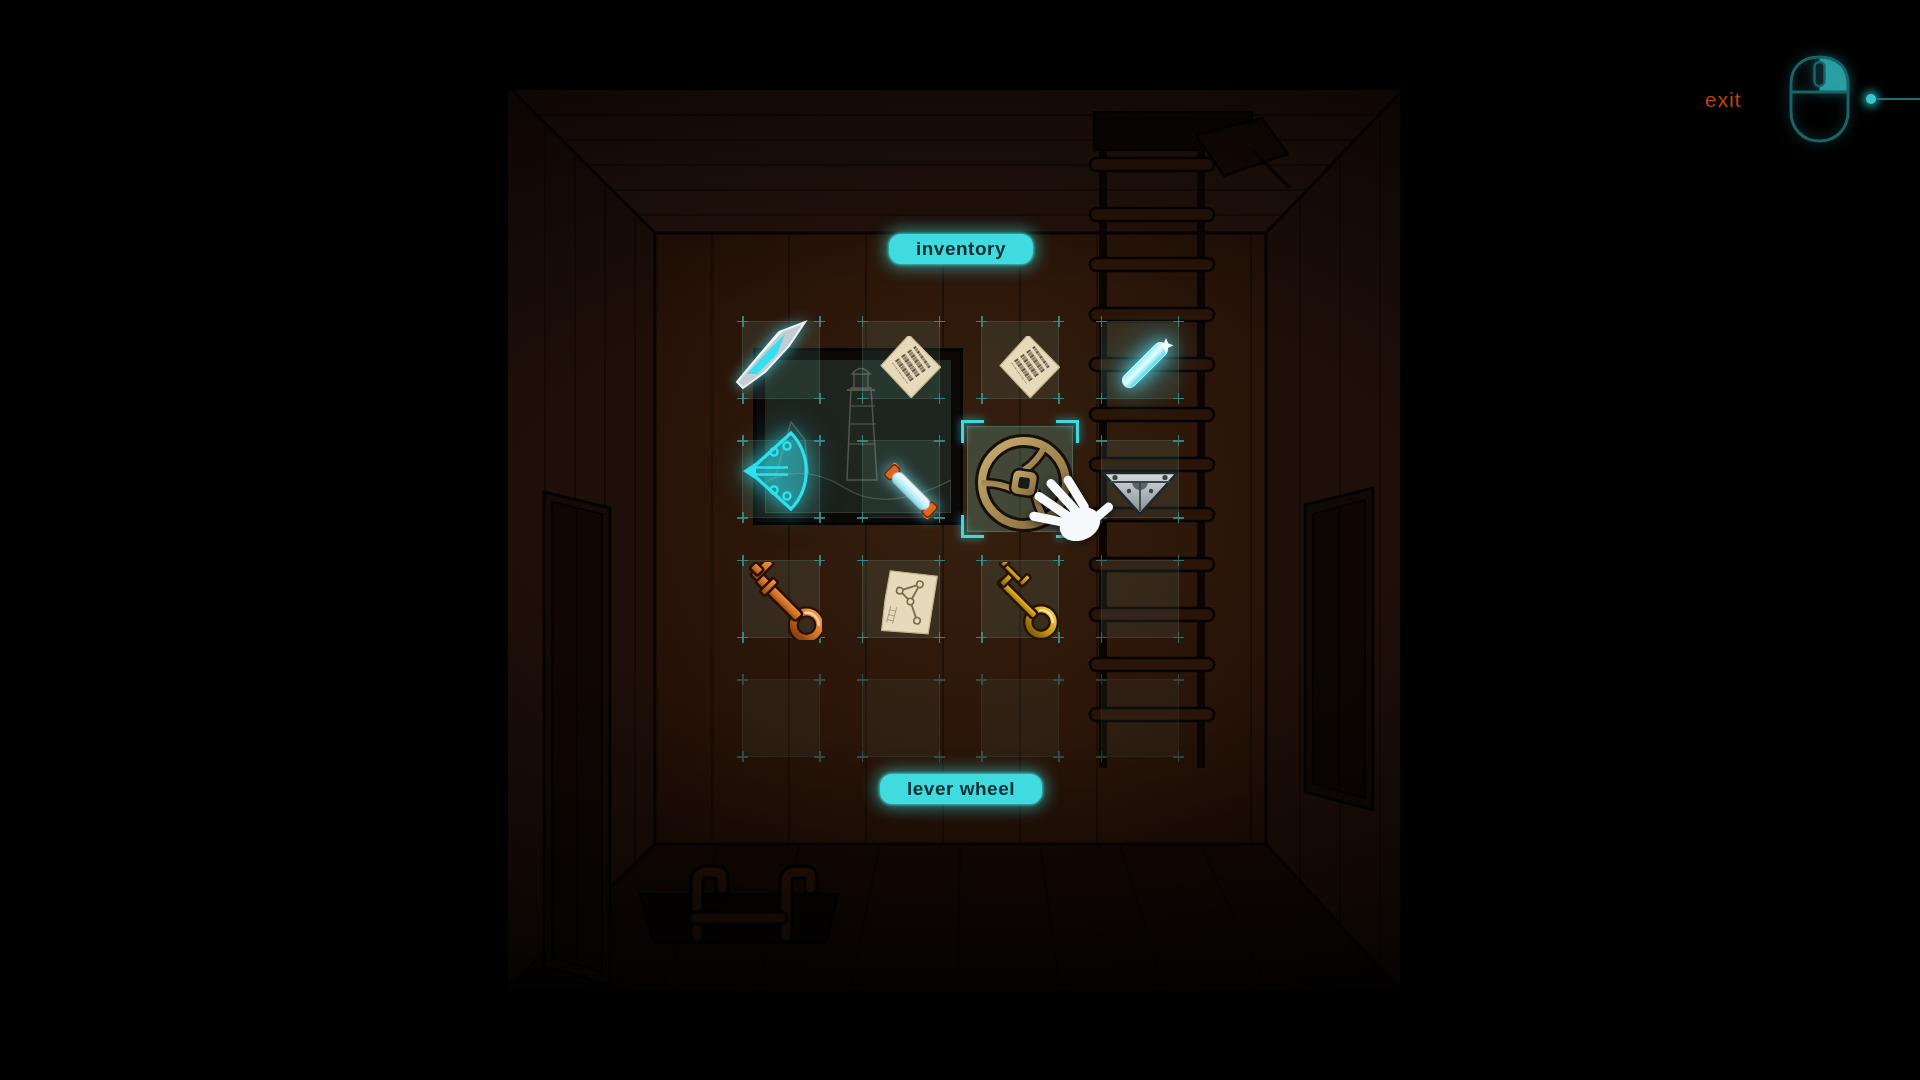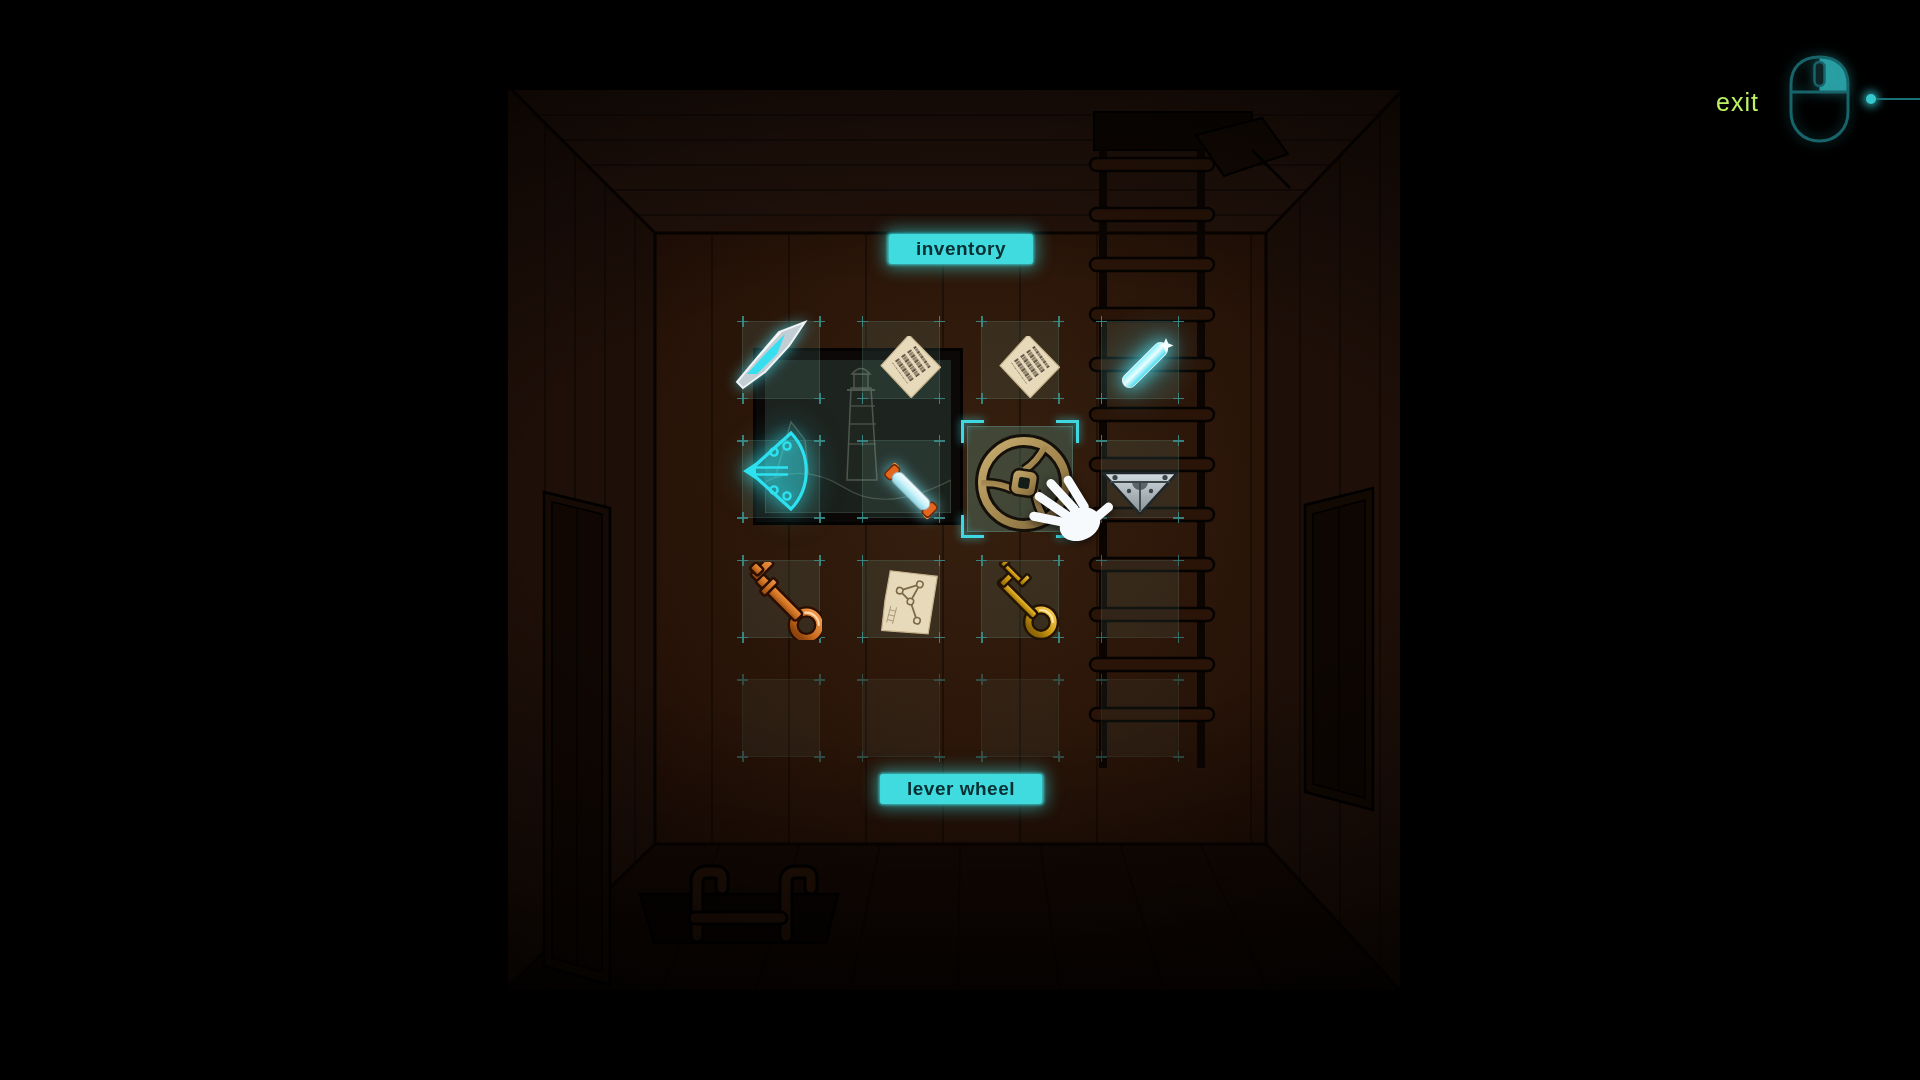--- a/index.html
+++ b/index.html
@@ -18,21 +18,21 @@
   
   .frame{left:753px;top:348px;width:210px;height:177px;background:#0b0807;
      border:3px solid #030201;box-sizing:border-box;}
   .frame-inner{position:absolute;left:9px;top:9px;width:186px;height:153px;background:#1d231f;}
   
   .vignette{pointer-events:none;
      background:radial-gradient(ellipse 64% 60% at 50% 47%, rgba(0,0,0,0) 36%,
        rgba(0,0,0,.38) 60%, rgba(0,0,0,.82) 84%, #000 100%);}
   
   .pill{position:absolute;transform:translateX(-50%);background:#3fdbde;color:#072e32;
-     font-size:19px;font-weight:bold;letter-spacing:.5px;padding:4px 27px;border-radius:3px;
+     font-size:19px;font-weight:bold;letter-spacing:.5px;padding:4px 27px;border-radius:12px;
      box-shadow:0 0 16px 4px rgba(62,219,223,.55), 0 0 3px 1px rgba(62,219,223,.8);
      white-space:nowrap;}
   
   .cell{position:absolute;width:78px;height:78px;background:rgba(140,205,195,.11);
      border:1px solid rgba(140,205,195,.13);box-sizing:border-box;}
   .cross{position:absolute;width:11px;height:11px;}
   .cross::before,.cross::after{content:"";position:absolute;background:#3a8d88;opacity:.9;}
   .cross::before{left:0;top:5px;width:11px;height:1.6px;}
   .cross::after{left:5px;top:0;width:1.6px;height:11px;}
   .c-tl{left:-6px;top:-6px;} .c-tr{right:-6px;top:-6px;}
@@ -41,22 +41,22 @@
      border:1px solid rgba(120,200,190,.25);}
   .bk{position:absolute;width:20px;height:20px;
      filter:drop-shadow(0 0 4px rgba(63,215,226,.9));}
   .bk-tl{left:-7px;top:-7px;border-left:3px solid #3fd7e2;border-top:3px solid #3fd7e2;}
   .bk-tr{right:-7px;top:-7px;border-right:3px solid #3fd7e2;border-top:3px solid #3fd7e2;}
   .bk-bl{left:-7px;bottom:-7px;border-left:3px solid #3fd7e2;border-bottom:3px solid #3fd7e2;}
   .bk-br{right:-7px;bottom:-7px;border-right:3px solid #3fd7e2;border-bottom:3px solid #3fd7e2;}
   .item{position:absolute;}
   .item svg{display:block;}
   
-  .exit-label{position:absolute;left:1705px;top:88px;width:65px;text-align:center;
-     font-size:25px;color:#bef264;letter-spacing:1px;}
+  .exit-label{position:absolute;left:1705px;top:88px;width:65px;text-align:left;
+     font-size:21px;color:#c2410c;letter-spacing:1px;}
   .exit-dot{position:absolute;left:1866px;top:94px;width:10px;height:10px;border-radius:50%;
      background:#35c9cf;box-shadow:0 0 9px 3px rgba(53,201,207,.75);}
   .exit-line{position:absolute;left:1876px;top:98px;width:44px;height:2px;background:#197076;}
 </style>
 </head>
 <body>
 
 <div class="layer ceiling"></div>
 <div class="layer wall-left"></div>
 <div class="layer wall-right"></div>

